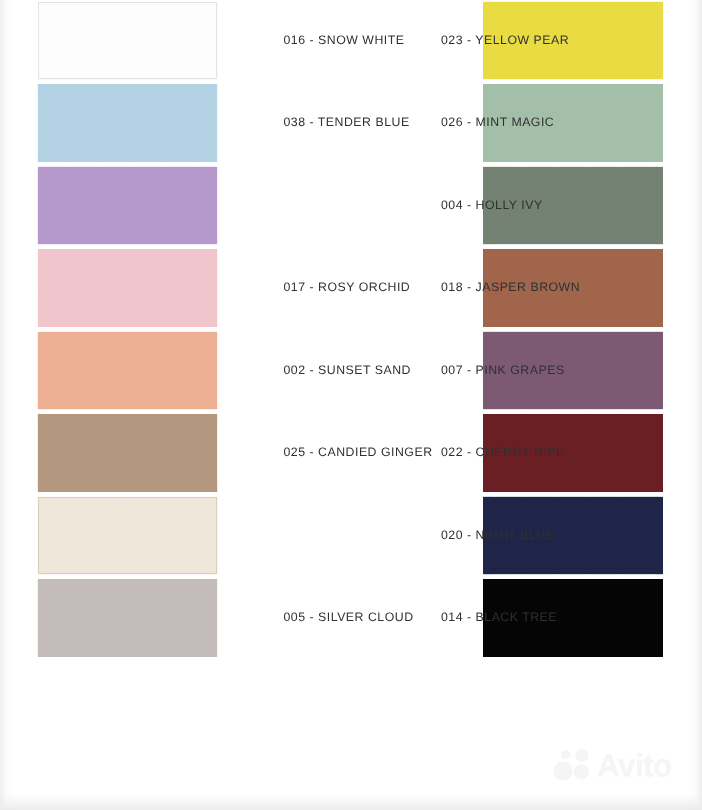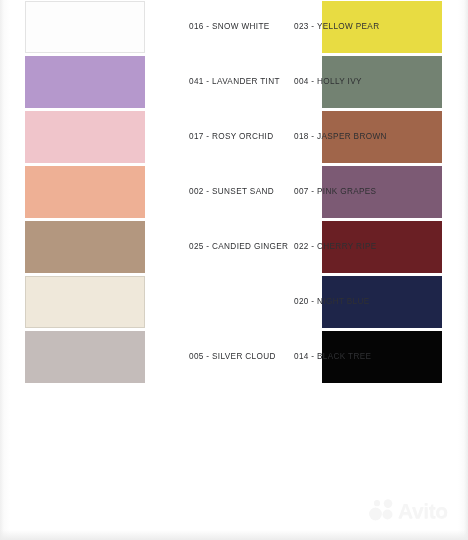--- a/index.html
+++ b/index.html
@@ -144,23 +144,32 @@
           <div class="swatch-ink" style="background: rgb(253, 253, 253);"></div>
         </div>
         <div class="label label-left">016 - SNOW WHITE</div>
         <div class="swatch swatch-right">
           <div class="swatch-ink" style="background: rgb(232, 220, 66);"></div>
         </div>
         <div class="label label-right">023 - YELLOW PEAR</div>
       </div>
       <div class="swatch-row">
         <div class="swatch swatch-left">
+          <div class="swatch-ink" style="background: rgb(179, 210, 227);"></div>
+        </div>
+        <div class="label label-left">038 - TENDER BLUE</div>
+        <div class="swatch swatch-right">
+          <div class="swatch-ink" style="background: rgb(164, 191, 168);"></div>
+        </div>
+        <div class="label label-right">026 - MINT MAGIC</div>
+      </div>
+      <div class="swatch-row">
+        <div class="swatch swatch-left">
           <div class="swatch-ink" style="background: rgb(181, 152, 204);"></div>
         </div>
-        <div class="label label-left">041 - LAVANDER TINT</div>
         <div class="swatch swatch-right">
           <div class="swatch-ink" style="background: rgb(115, 130, 114);"></div>
         </div>
         <div class="label label-right">004 - HOLLY IVY</div>
       </div>
       <div class="swatch-row">
         <div class="swatch swatch-left">
           <div class="swatch-ink" style="background: rgb(240, 197, 203);"></div>
         </div>
         <div class="label label-left">017 - ROSY ORCHID</div>

